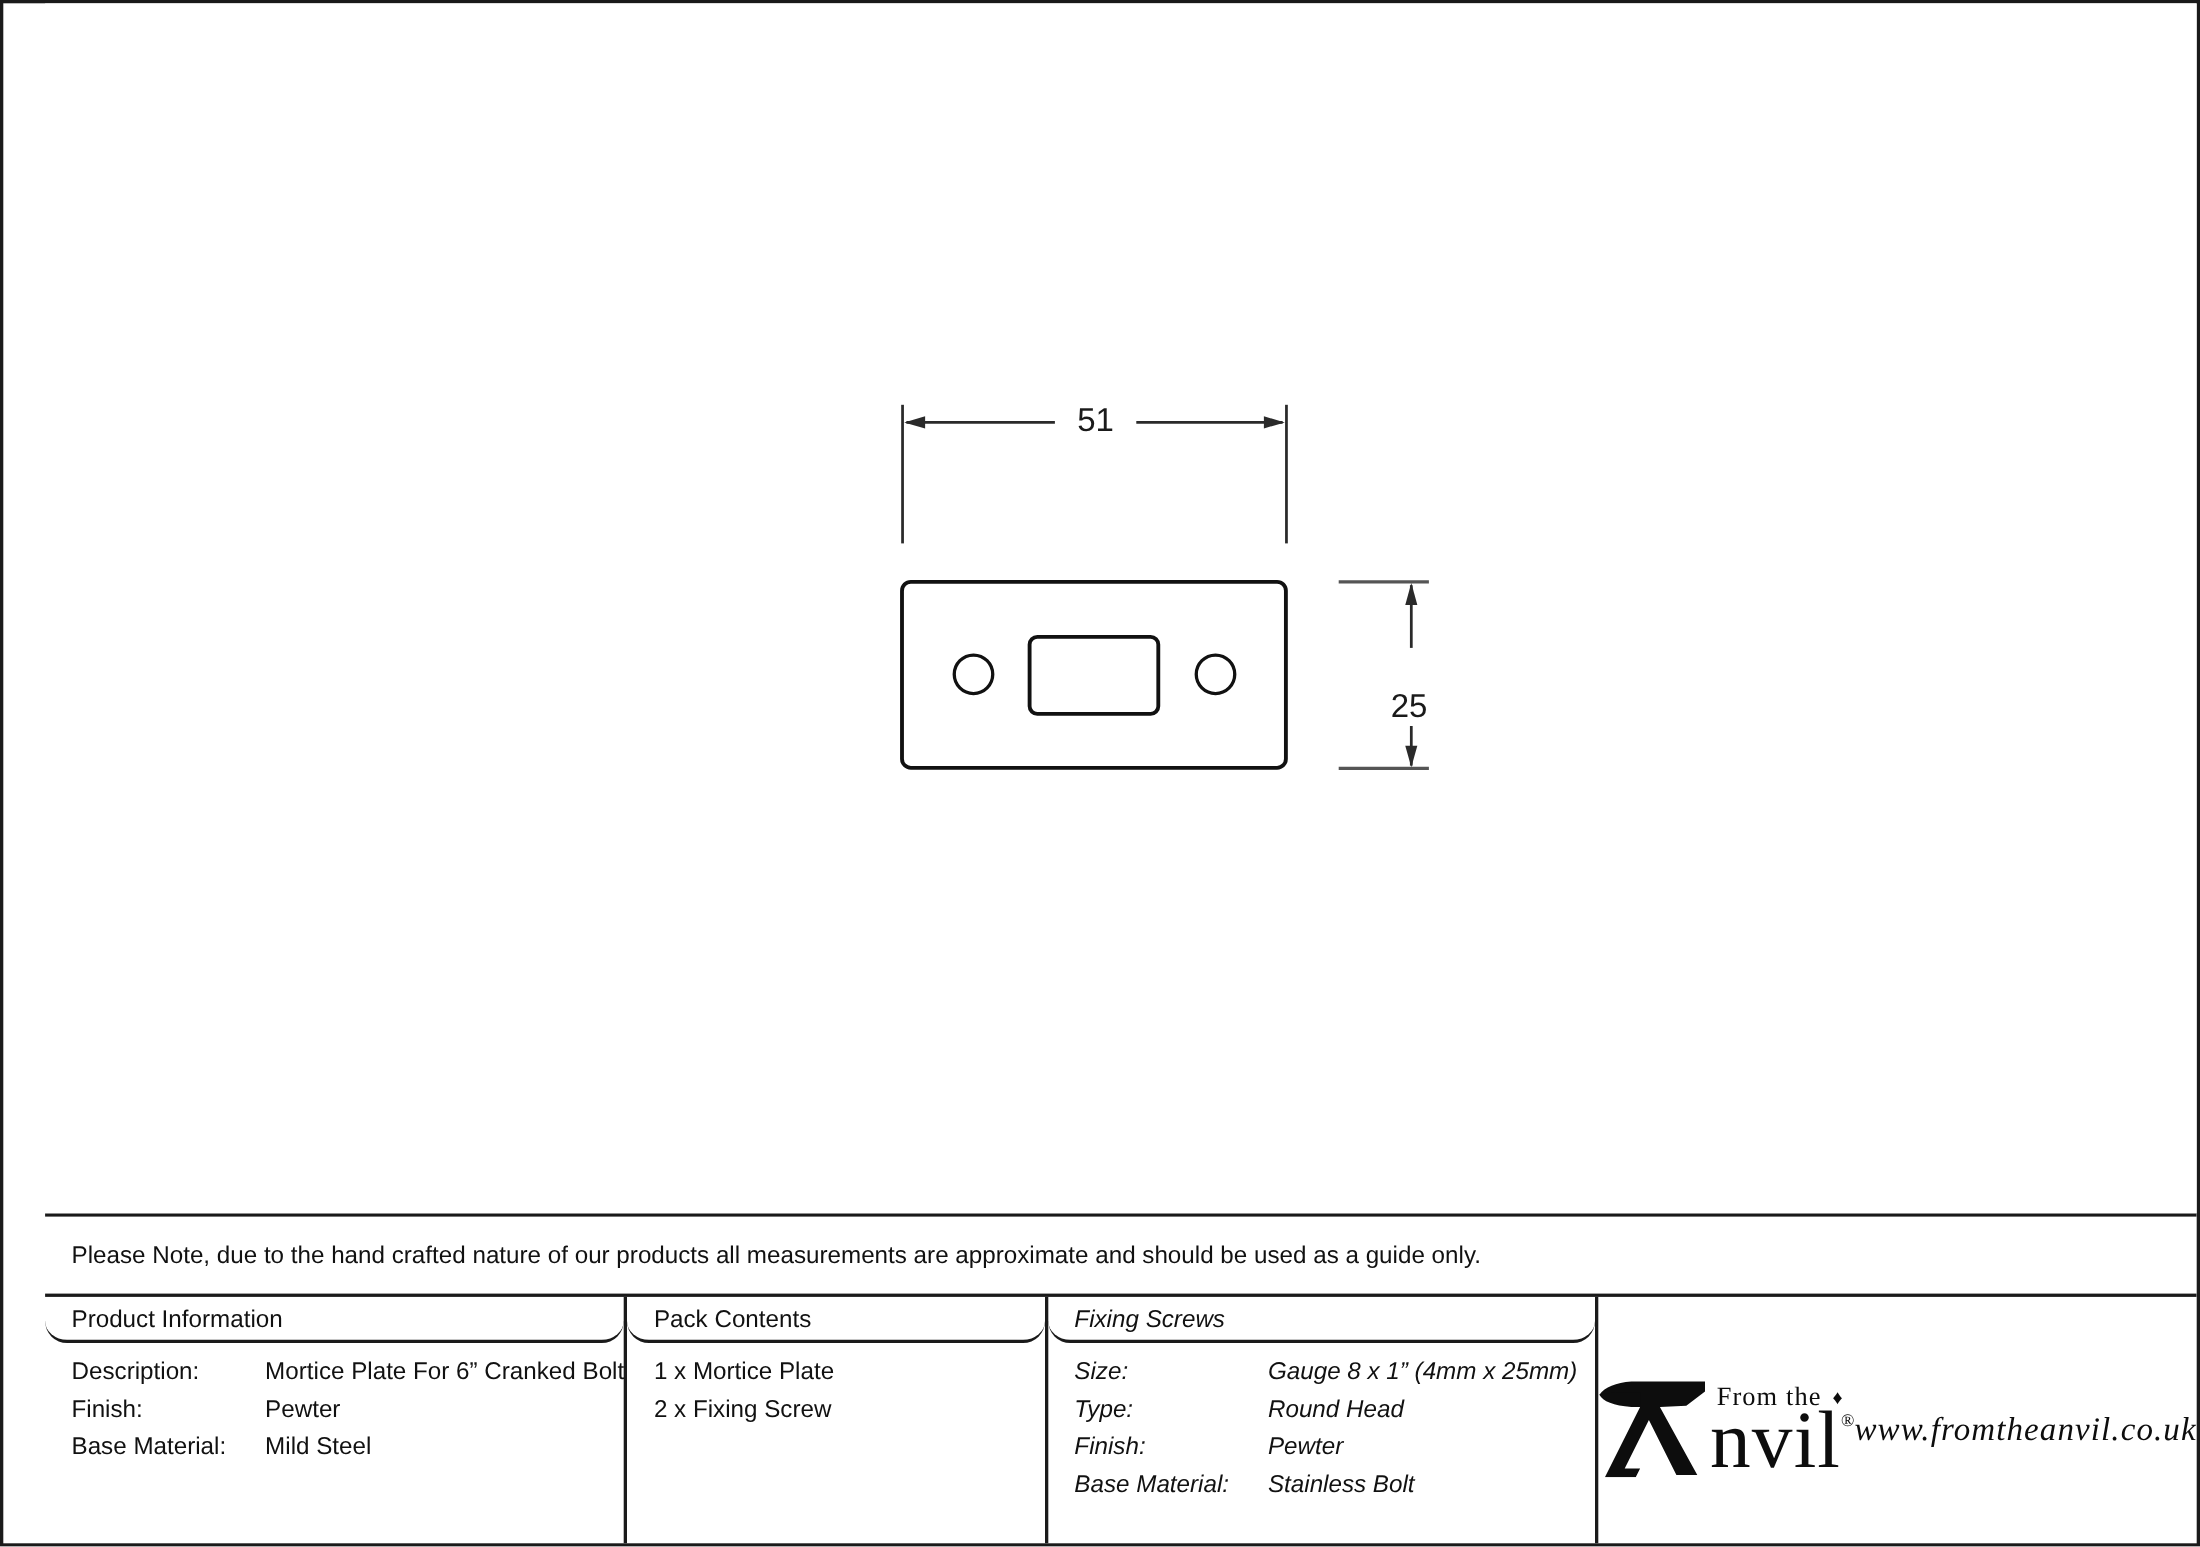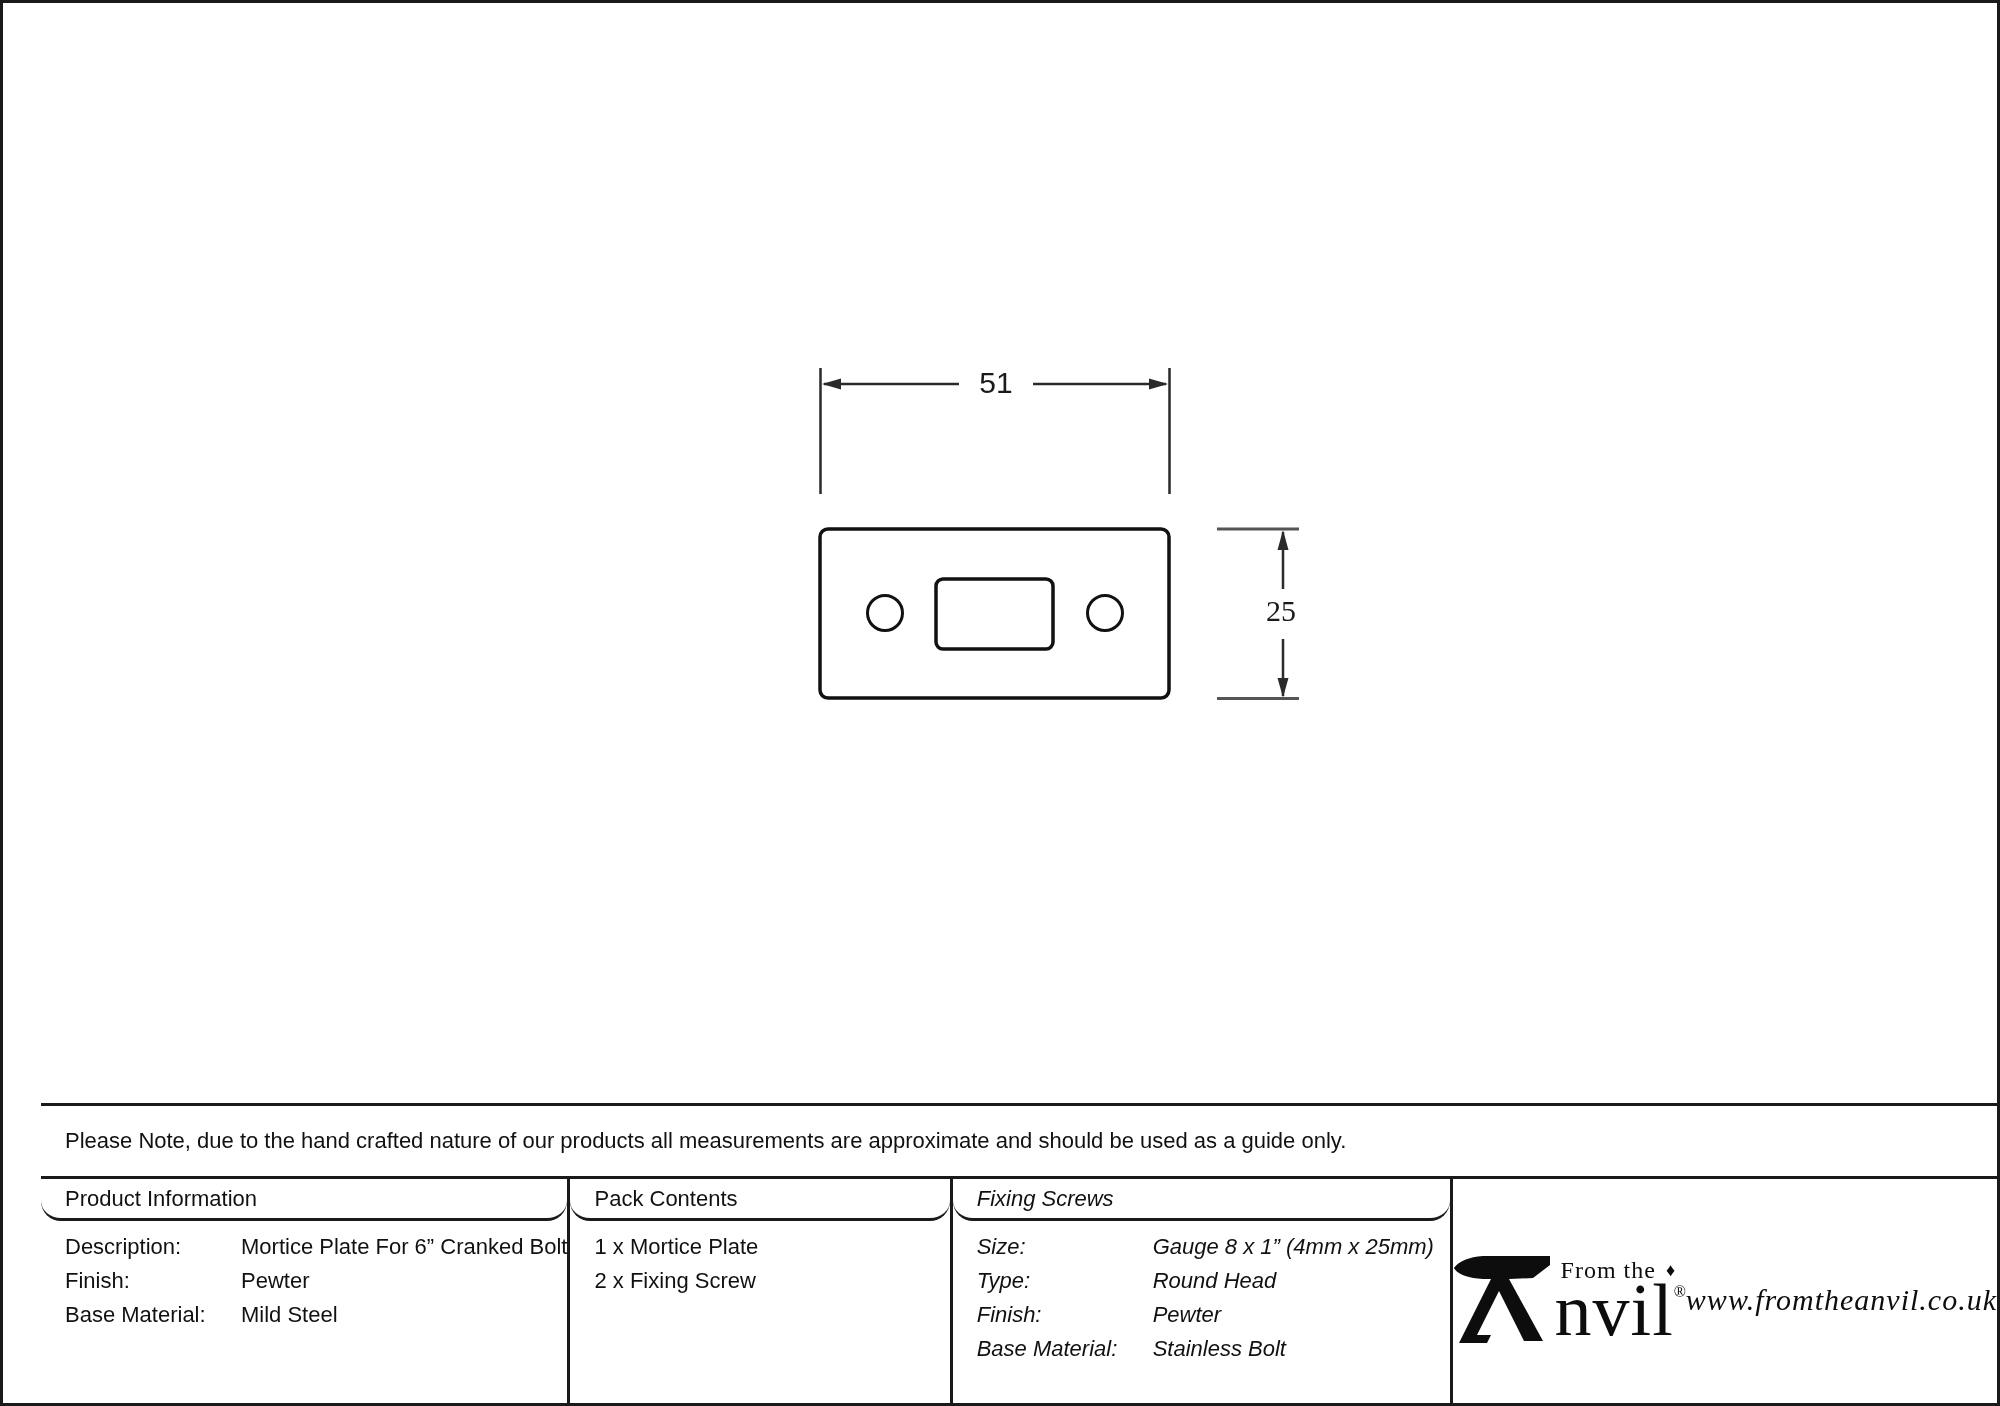--- a/index.html
+++ b/index.html
@@ -25,21 +25,21 @@
   .dim-label {
     position:absolute;
     font-size:30px;
     color:#1a1a1a;
     transform:translate(-50%,-50%);
     background:#fff;
     padding:0 6px;
     white-space:nowrap;
   }
   .dim-width  { left:955px; top:380px; }
-  .dim-height { left:1240px; top:608px;font-family:Liberation Serif, serif; }
+  .dim-height { left:1240px; top:640px; }
 
   
   .note-bar {
     height:76px;
     border-top:3px solid #1a1a1a;
     border-bottom:3px solid #1a1a1a;
     display:flex; align-items:center;
     padding-left:24px;
     font-size:22px;
   }

